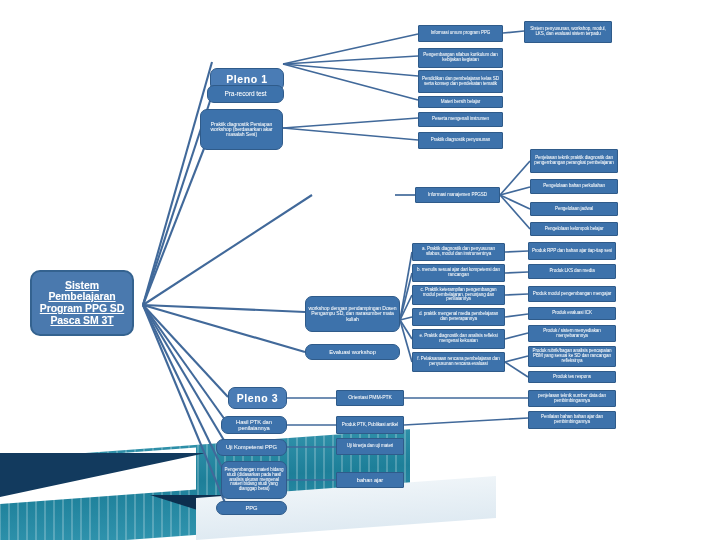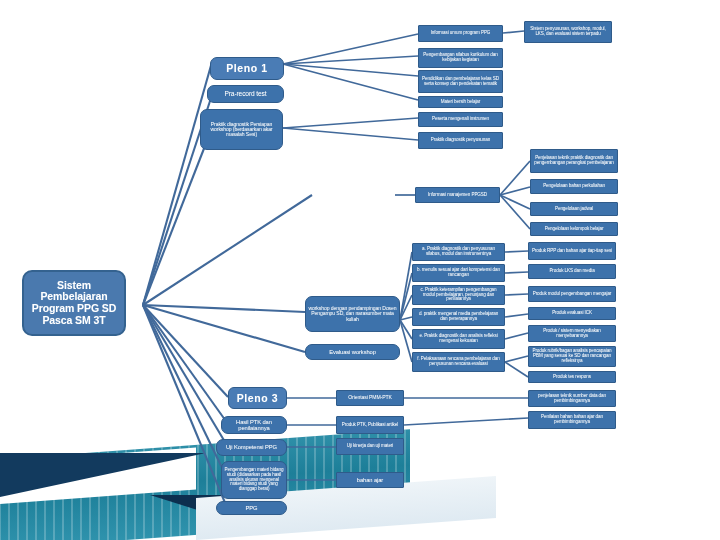--- a/index.html
+++ b/index.html
@@ -179,23 +179,23 @@
       <path d="M287,398 L336,398"></path>
       <path d="M287,425 L336,425"></path>
       <path d="M287,447 L336,447"></path>
       <path d="M287,480 L336,480"></path>
 
       <path d="M404,398 L528,398"></path>
       <path d="M404,425 L528,418"></path>
     </g>
   </svg>
 
-  <div class="node root t11" style="left:22px; top:270px; width:104px; height:66px;">Sistem Pembelajaran Program PPG SD Pasca SM 3T</div>
-
-  <div class="node pleno rounded t11" style="left:210px; top:57px; width:74px; height:23px;">Pleno 1</div>
+  <div class="node root t11" style="left:30px; top:270px; width:104px; height:66px;text-decoration:underline;">Sistem Pembelajaran Program PPG SD Pasca SM 3T</div>
+
+  <div class="node pleno rounded t11" style="left:210px; top:68px; width:74px; height:23px;">Pleno 1</div>
 
   <div class="node rounded t7" style="left:207px; top:85px; width:77px; height:18px;">Pra-record test</div>
 
   <div class="node rounded t55" style="left:200px; top:109px; width:83px; height:41px;">Praktik diagnostik Persiapan workshop (berdasarkan akar masalah Sesi)</div>
 
   <div class="node t5" style="left:418px; top:25px; width:85px; height:17px;">Informasi umum program PPG</div>
   <div class="node t5" style="left:418px; top:48px; width:85px; height:20px;">Pengembangan silabus kurikulum dan kebijakan kegiatan</div>
   <div class="node t5" style="left:418px; top:70px; width:85px; height:23px;">Pendidikan dan pembelajaran kelas SD serta konsep dan pendekatan tematik</div>
   <div class="node t5" style="left:418px; top:96px; width:85px; height:12px;">Materi bersih belajar</div>
   <div class="node t5" style="left:418px; top:112px; width:85px; height:15px;">Peserta mengenali instrumen</div>
@@ -223,21 +223,21 @@
   <div class="node t5" style="left:412px; top:352px; width:93px; height:20px;">f. Pelaksanaan rencana pembelajaran dan penyusunan rencana evaluasi</div>
 
   <div class="node t5" style="left:528px; top:242px; width:88px; height:18px;">Produk RPP dan bahan ajar tiap-tiap sesi</div>
   <div class="node t5" style="left:528px; top:264px; width:88px; height:15px;">Produk LKS dan media</div>
   <div class="node t5" style="left:528px; top:286px; width:88px; height:16px;">Produk modul pengembangan mengajar</div>
   <div class="node t5" style="left:528px; top:307px; width:88px; height:13px;">Produk evaluasi ICK</div>
   <div class="node t5" style="left:528px; top:325px; width:88px; height:17px;">Produk / sistem menyediakan menyebarannya</div>
   <div class="node t5" style="left:528px; top:346px; width:88px; height:21px;">Produk rubrik/bagan analisis pencapaian PBM yang sesuai ke SD dan rancangan refleksinya</div>
   <div class="node t5" style="left:528px; top:371px; width:88px; height:12px;">Produk tes respons</div>
 
-  <div class="node pleno rounded t11" style="left:228px; top:387px; width:59px; height:22px;border-radius:6px;">Pleno 3</div>
+  <div class="node pleno rounded t11" style="left:228px; top:387px; width:59px; height:22px;">Pleno 3</div>
 
   <div class="node rounded t6" style="left:221px; top:416px; width:66px; height:18px;">Hasil PTK dan penilaiannya</div>
 
   <div class="node rounded t6" style="left:216px; top:439px; width:71px; height:17px;">Uji Kompetensi PPG</div>
 
   <div class="node rounded t5" style="left:221px; top:461px; width:66px; height:38px;">Pengembangan materi bidang studi (didasarkan pada hasil analisis ukuran mengenal materi bidang studi yang dianggap berat)</div>
 
   <div class="node rounded t6" style="left:216px; top:501px; width:71px; height:14px;">PPG</div>
 
   <div class="node t55" style="left:336px; top:390px; width:68px; height:16px;">Orientasi PMM-PTK</div>

